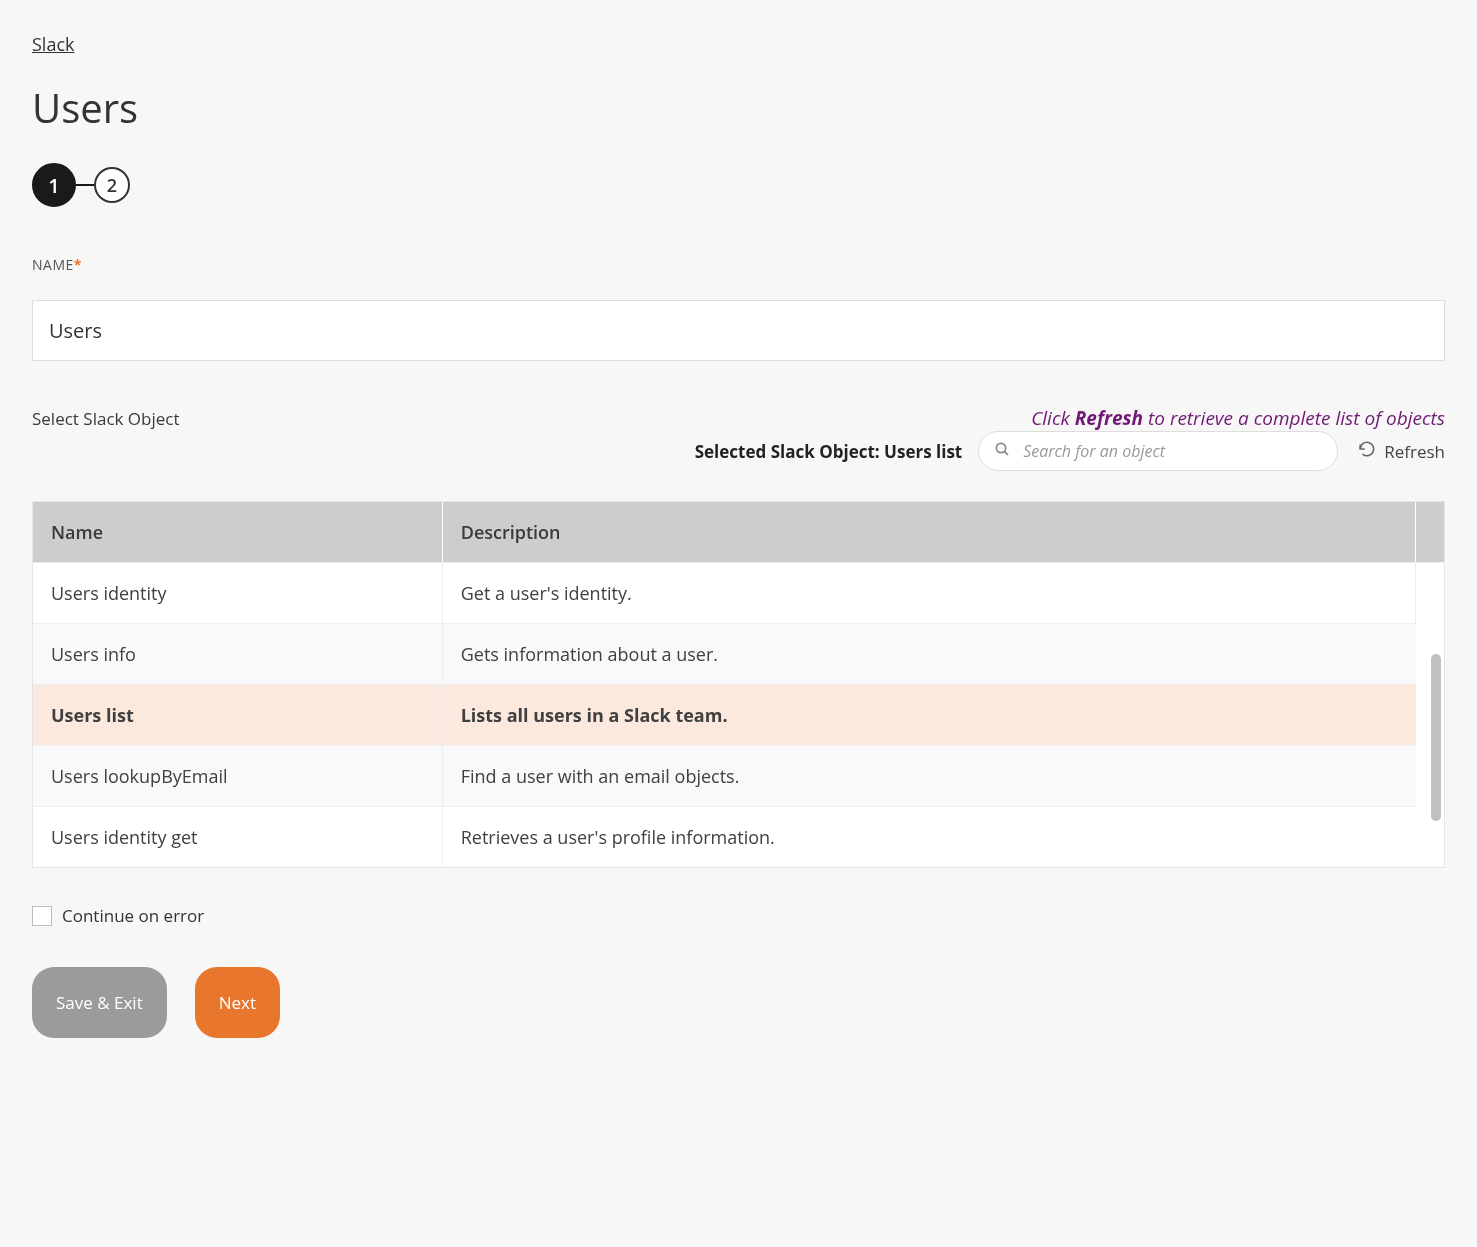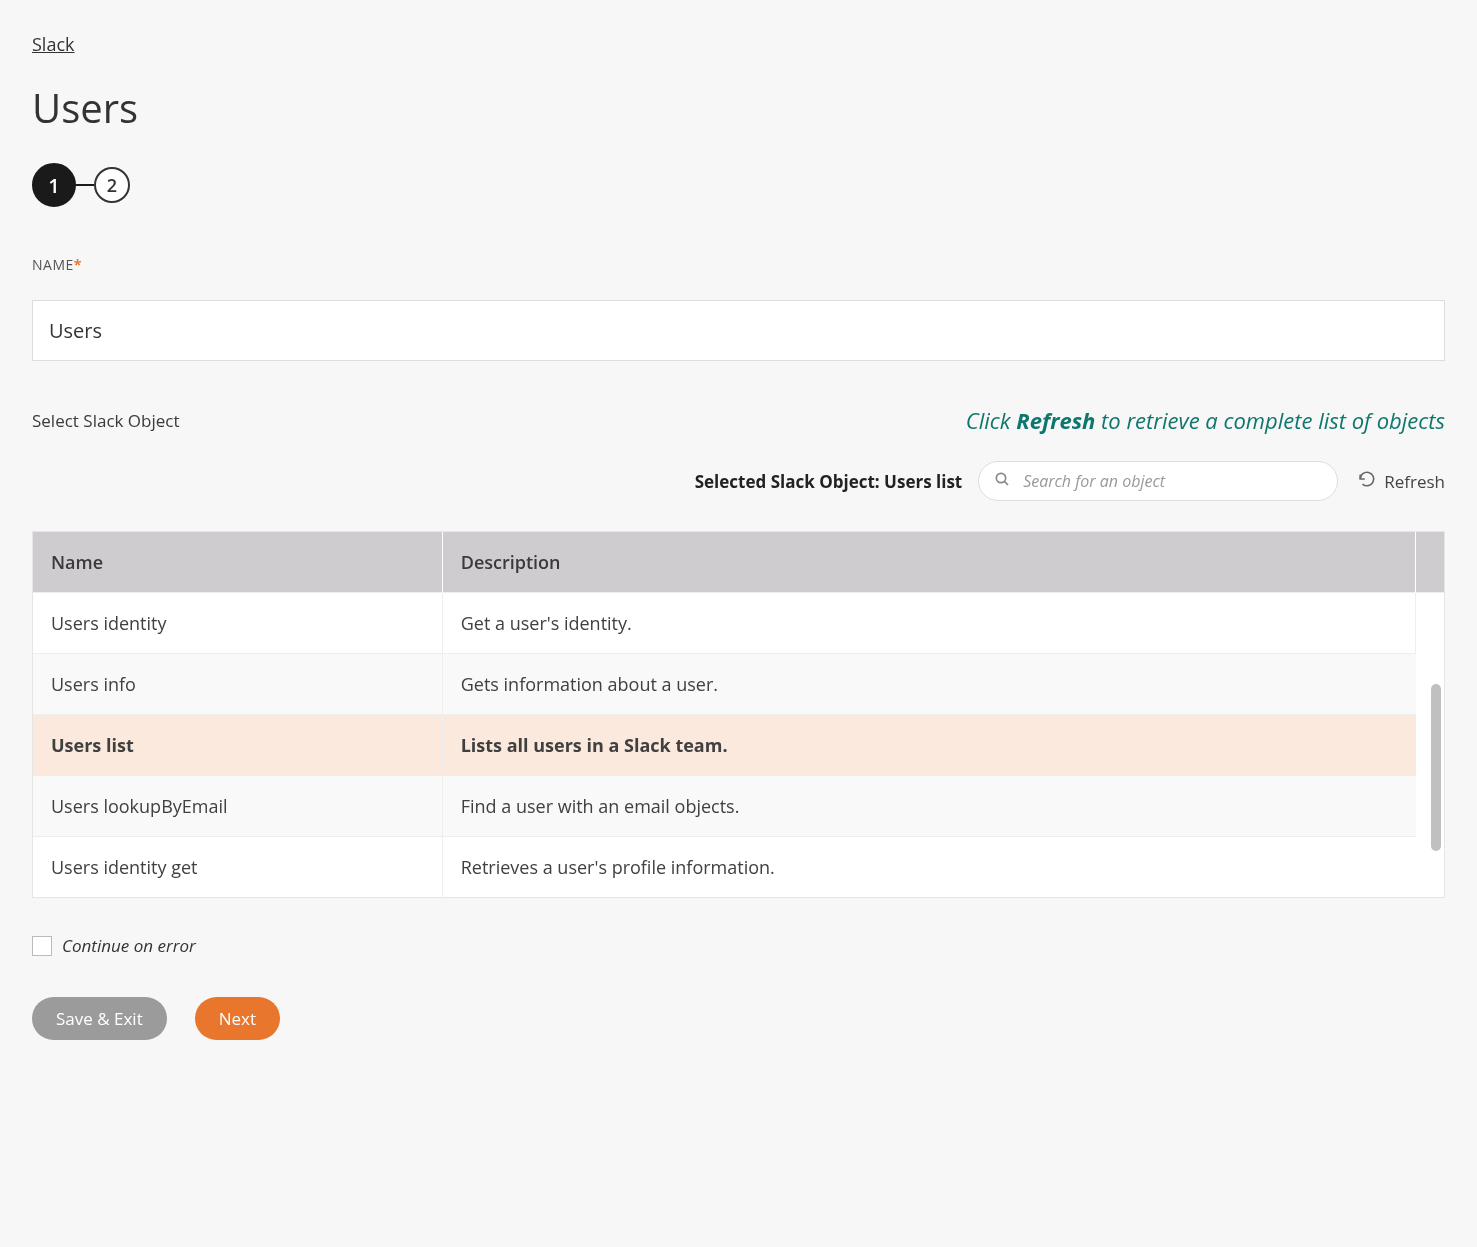--- a/index.html
+++ b/index.html
@@ -82,30 +82,30 @@
       font-size: 20px;
       color: #333;
       outline: none;
       margin-bottom: 44px;
       font-family: inherit;
     }
     .section-row {
       display: flex;
       justify-content: space-between;
       align-items: center;
-      margin-bottom: 26px;
+      margin-bottom: 0;
     }
     .section-label {
       font-size: 17px;
       color: #3a3a3a;
     }
     .hint-text {
-      font-size: 22px;
+      font-size: 19px;
       font-style: italic;
-      color: #0f766e;
+      color: #701a75;
     }
     .hint-text b {
       font-weight: 700;
       font-style: italic;
     }
     .selected-row {
       display: flex;
       justify-content: flex-end;
       align-items: center;
       margin-bottom: 30px;
@@ -221,42 +221,41 @@
       width: 10px;
       height: 55%;
       background: #c0c0c0;
       border-radius: 5px;
     }
     .checkbox-row {
       display: flex;
       align-items: center;
       gap: 10px;
       margin-bottom: 40px;
-      font-style: italic;
     }
     .checkbox-box {
       width: 20px;
       height: 20px;
       border: 1px solid #bbb;
       background: #fff;
       cursor: pointer;
     }
     .checkbox-label {
       font-size: 17px;
       color: #333;
       cursor: pointer;
     }
     .button-row {
       display: flex;
       gap: 28px;
     }
     .btn {
       border: none;
       border-radius: 22px;
-      padding: 10px 24px;
+      padding: 24px 24px;
       font-size: 17px;
       font-weight: 500;
       color: #fff;
       cursor: pointer;
       font-family: inherit;
     }
     .btn-gray { background: #9b9b9b; }
     .btn-orange { background: #e8762c; }
   </style>
 </head>

